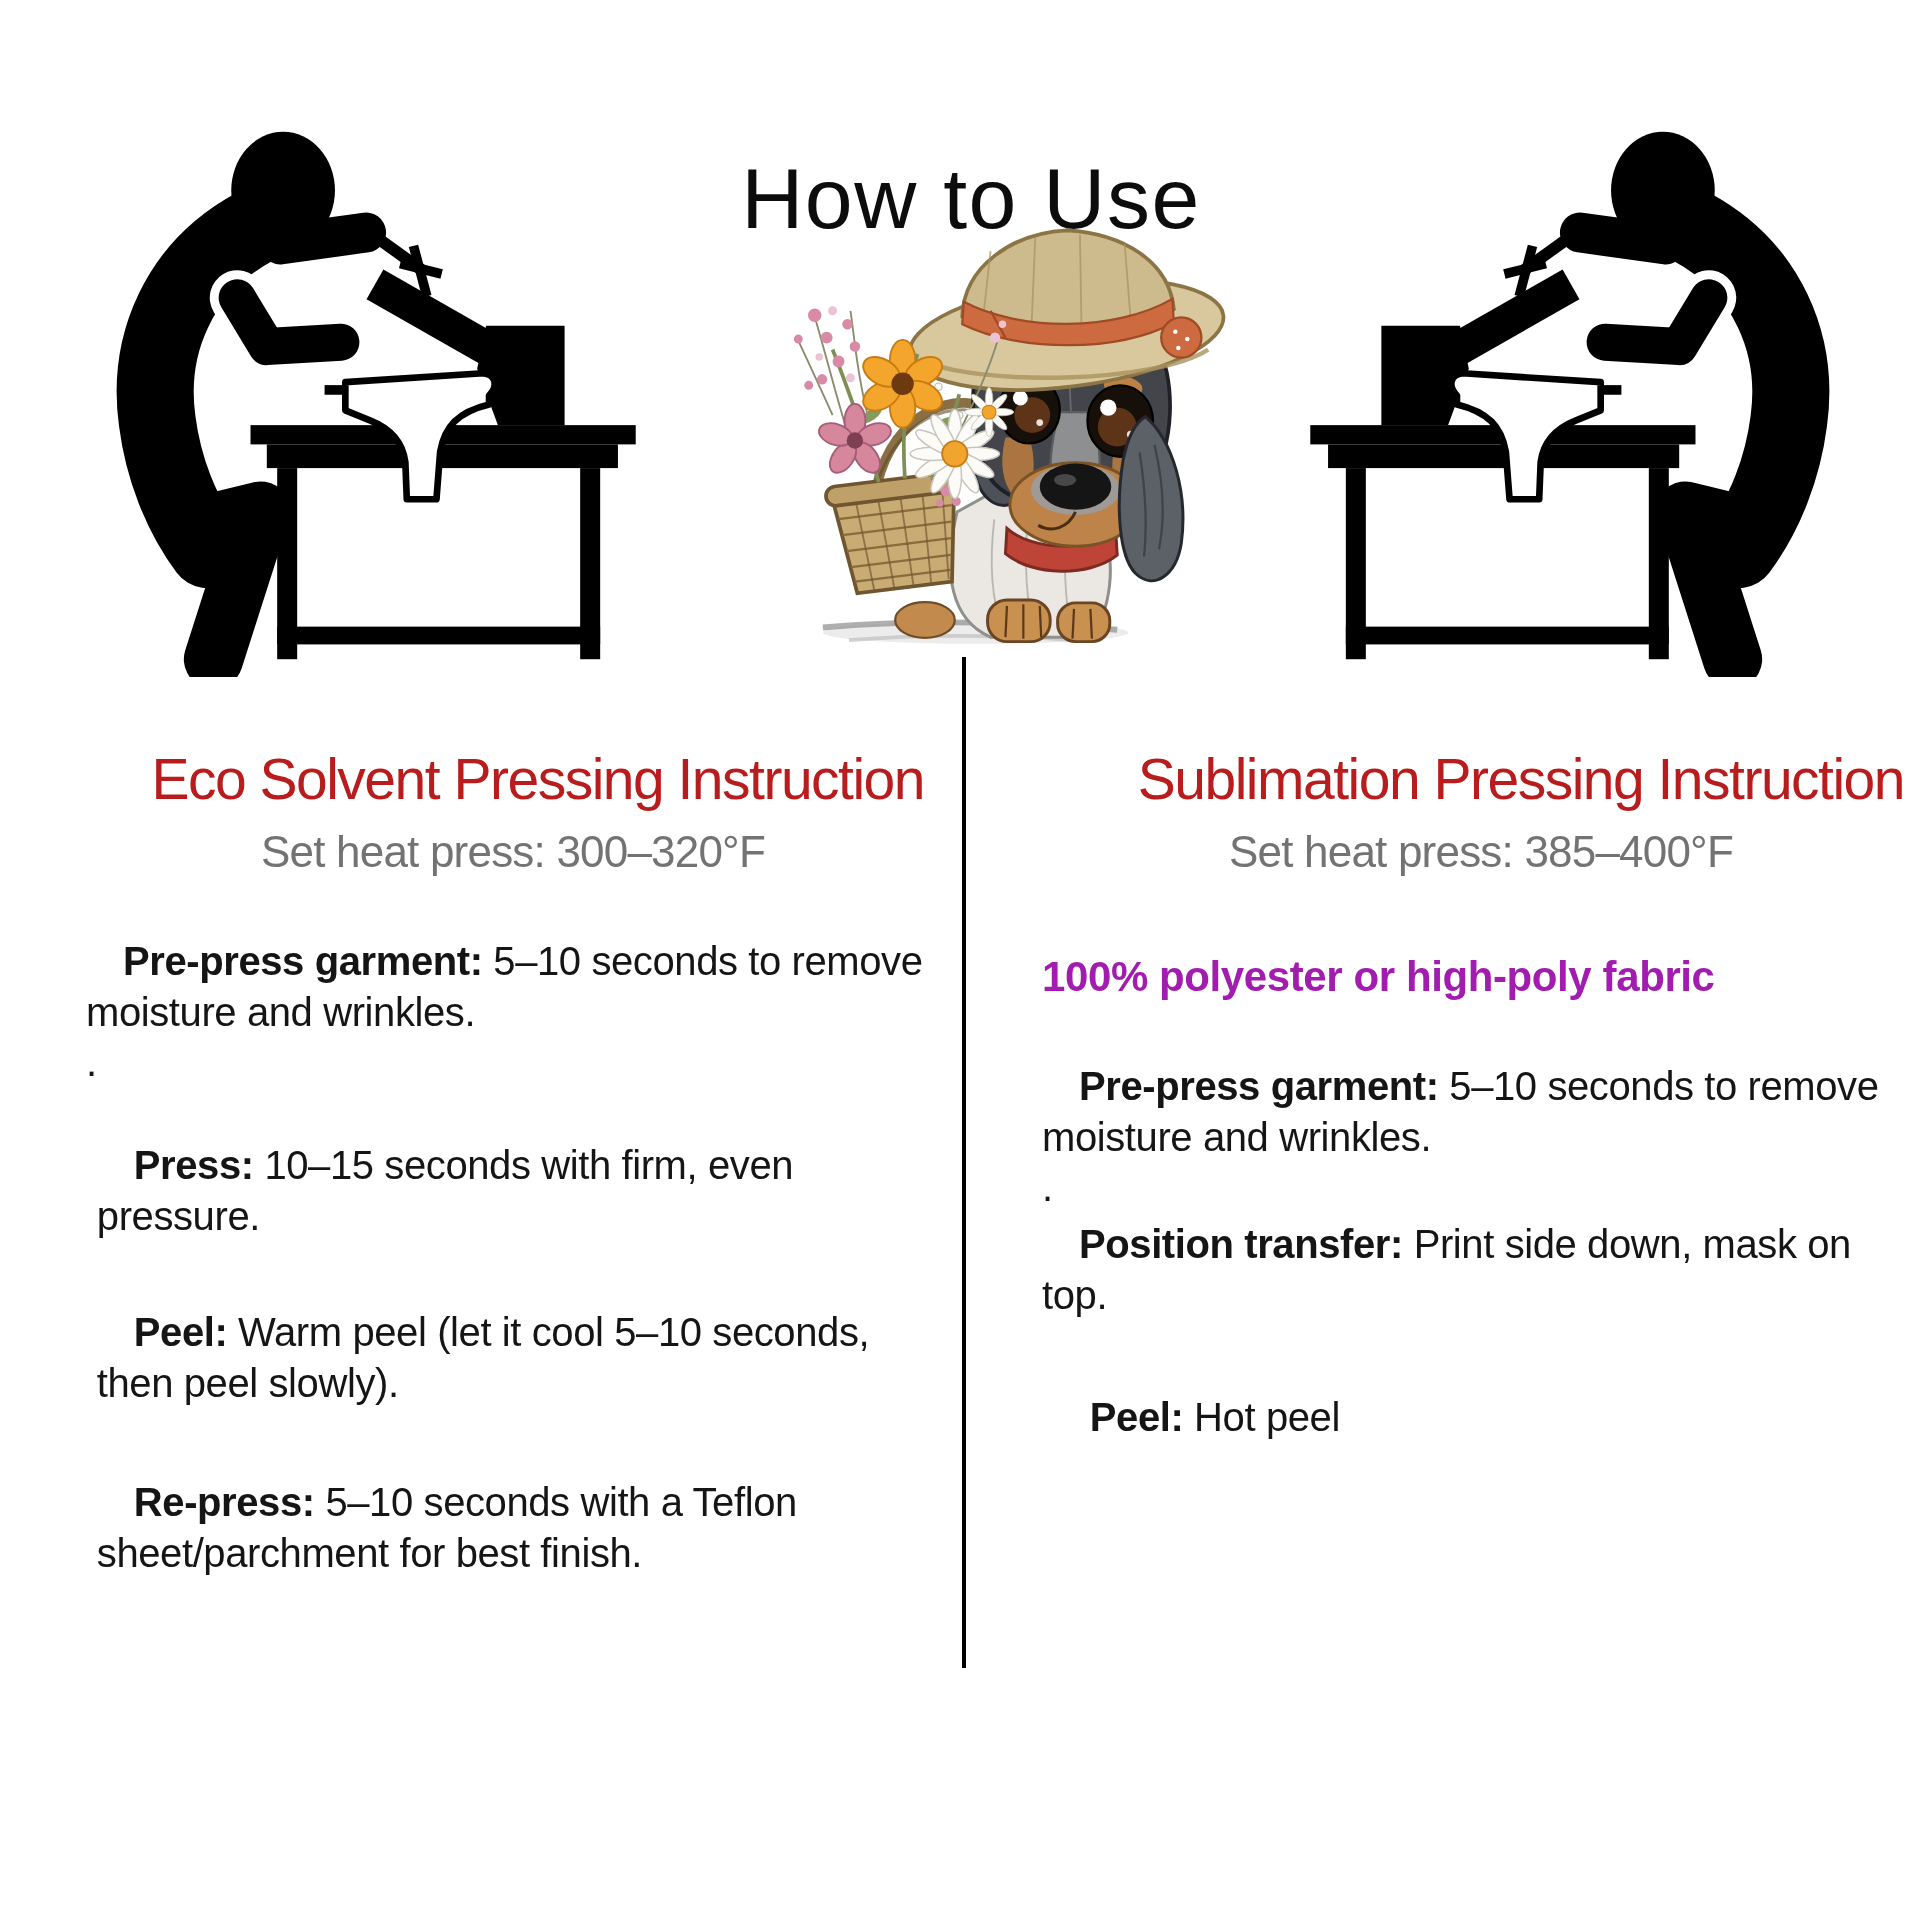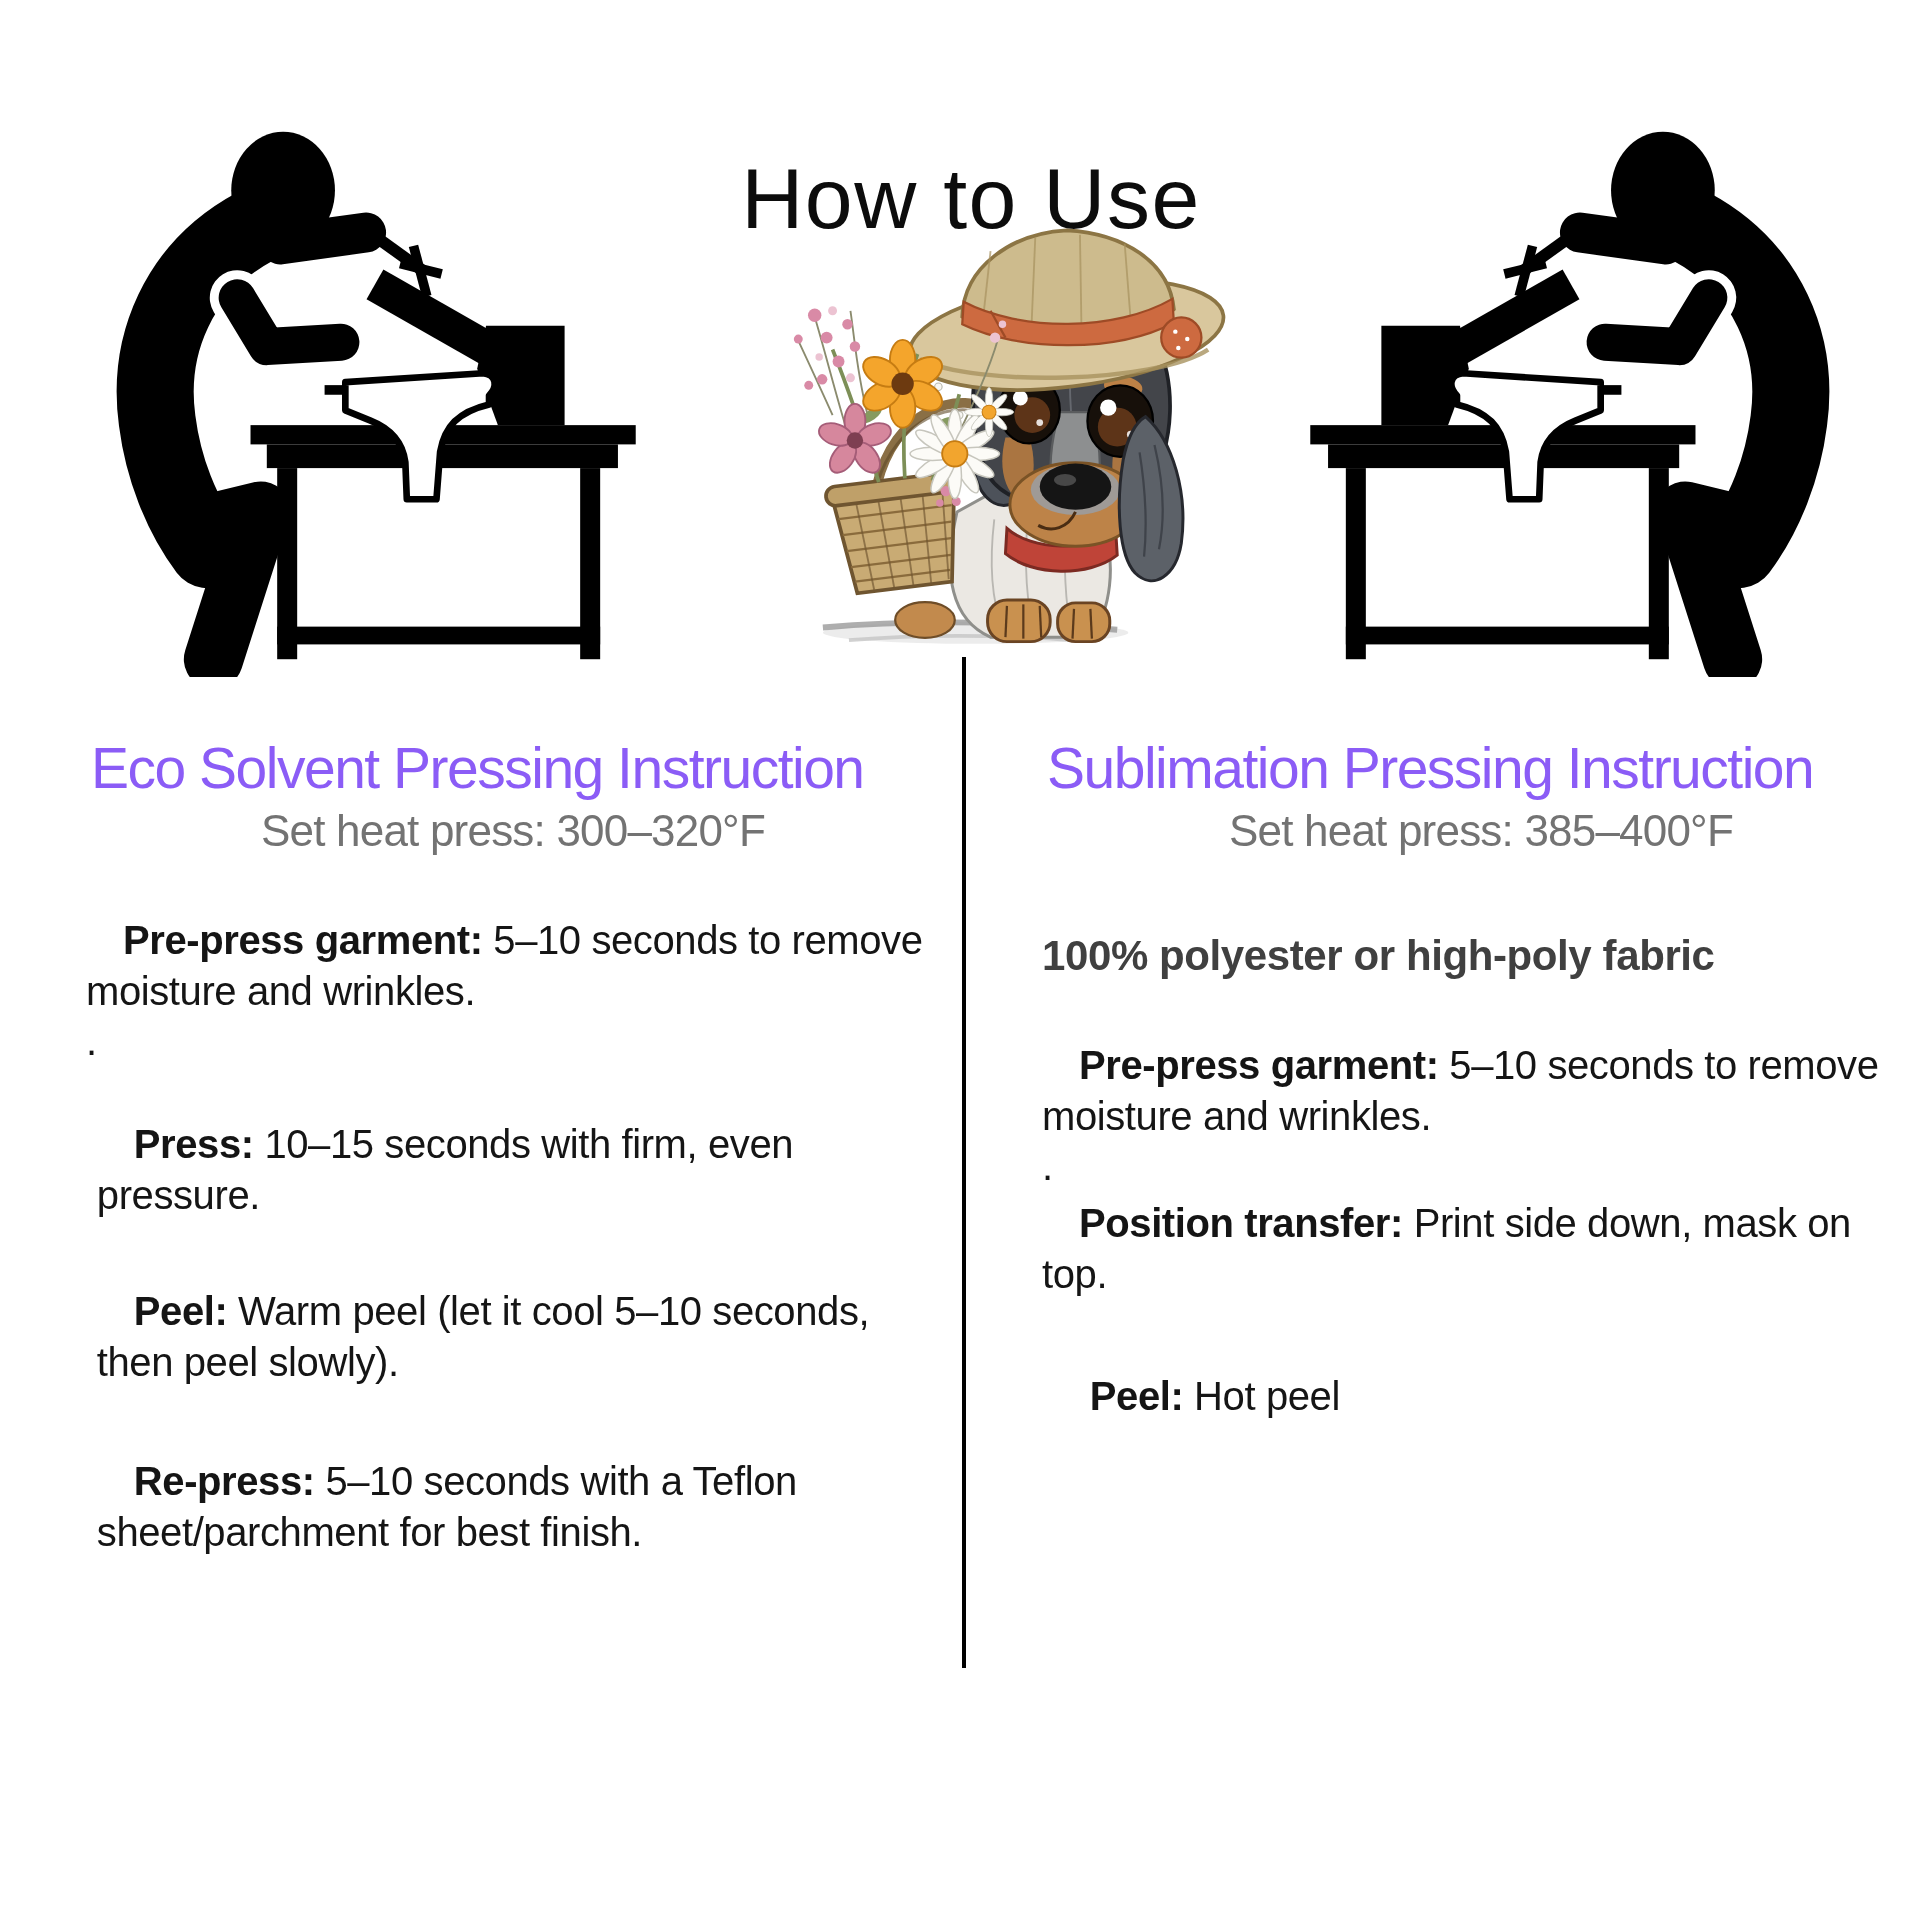--- a/index.html
+++ b/index.html
@@ -13,34 +13,34 @@
   }
   .picto{position:absolute;top:114px;width:578px;height:563px;}
   #picto-left{left:83px;}
   #picto-right{left:1285px;}
   .dog{position:absolute;left:767px;top:191px;width:462px;height:478px;}
   .divider{position:absolute;left:962px;top:657px;width:3.9px;height:1011px;background:#000;}
   .column{position:absolute;top:732px;}
   #col-left{left:86px;width:854px;}
   #col-right{left:1042px;width:878px;}
   .col-heading{
-    margin:5px;font-size:57px;font-weight:400;letter-spacing:-1.5px;line-height:62px;
-    text-align:left;white-space:nowrap;color:#8b5cf6;
+    margin:16px;font-size:57px;font-weight:400;letter-spacing:-1.5px;line-height:62px;
+    text-align:right;white-space:nowrap;color:#b91c1c;
   }
   .sub{
     margin:6.2px 0 0 0;font-size:44px;line-height:51px;letter-spacing:-0.8px;
     text-align:center;color:#737373;
   }
   .step{margin:0;font-size:40px;line-height:51px;letter-spacing:-0.4px;color:#151515;}
   .step b{font-weight:700;letter-spacing:-0.4px;margin-left:37px;}
   .indent{padding-left:10.8px;}
   .dot{margin:0;font-size:40px;line-height:48px;color:#151515;}
   .fabric-note{
     margin:74px 0 0 0;font-size:42px;line-height:51px;font-weight:700;
-    color:#404040;letter-spacing:-0.4px;
+    color:#a21caf;letter-spacing:-0.4px;
   }
   .mt76{margin-top:59px;} .mt10{margin-top:7.7px;} .mt70{margin-top:54px;}
   .mt84{margin-top:65px;} .mt88{margin-top:68px;} .mt98{margin-top:76px;} .mt92{margin-top:71px;}
   
   .sBody{stroke:#000;stroke-width:104;fill:none;stroke-linecap:round;}
   .sLeg{stroke:#000;stroke-width:80;fill:none;stroke-linecap:round;stroke-linejoin:round;}
   .sArm1{stroke:#000;stroke-width:54;fill:none;stroke-linecap:round;}
   .sArm2w{stroke:#fff;stroke-width:74;fill:none;stroke-linecap:round;stroke-linejoin:round;}
   .sArm2{stroke:#000;stroke-width:50;fill:none;stroke-linecap:round;stroke-linejoin:round;}
   .sPress{stroke:#000;stroke-width:46;fill:none;}

